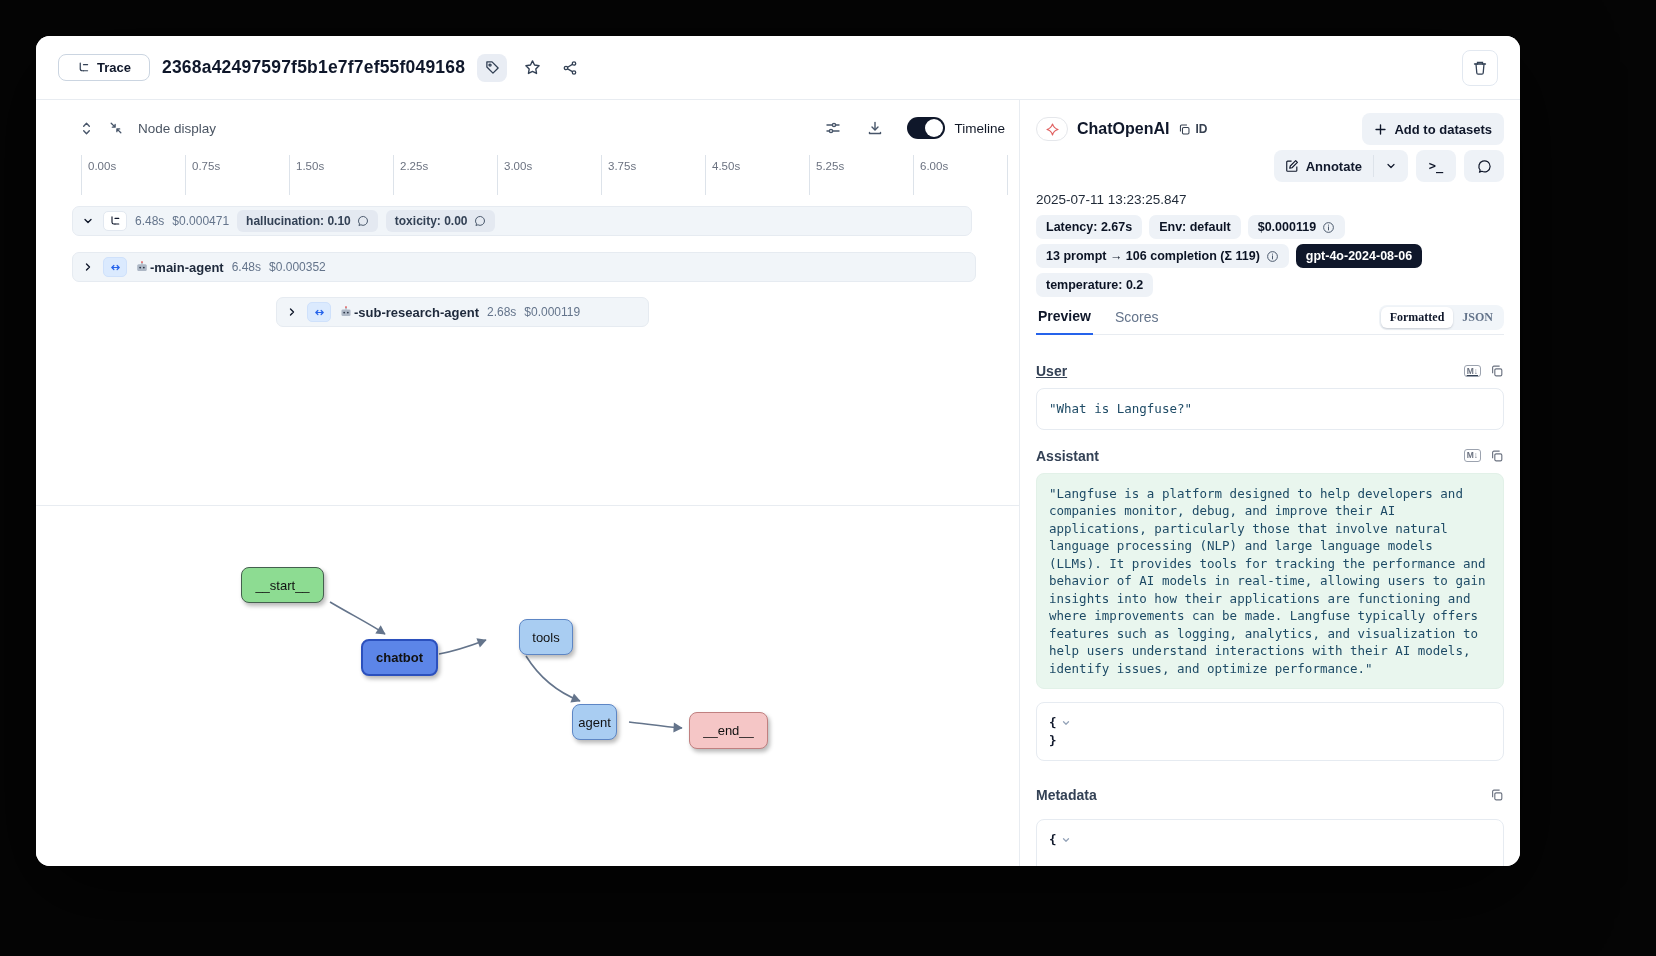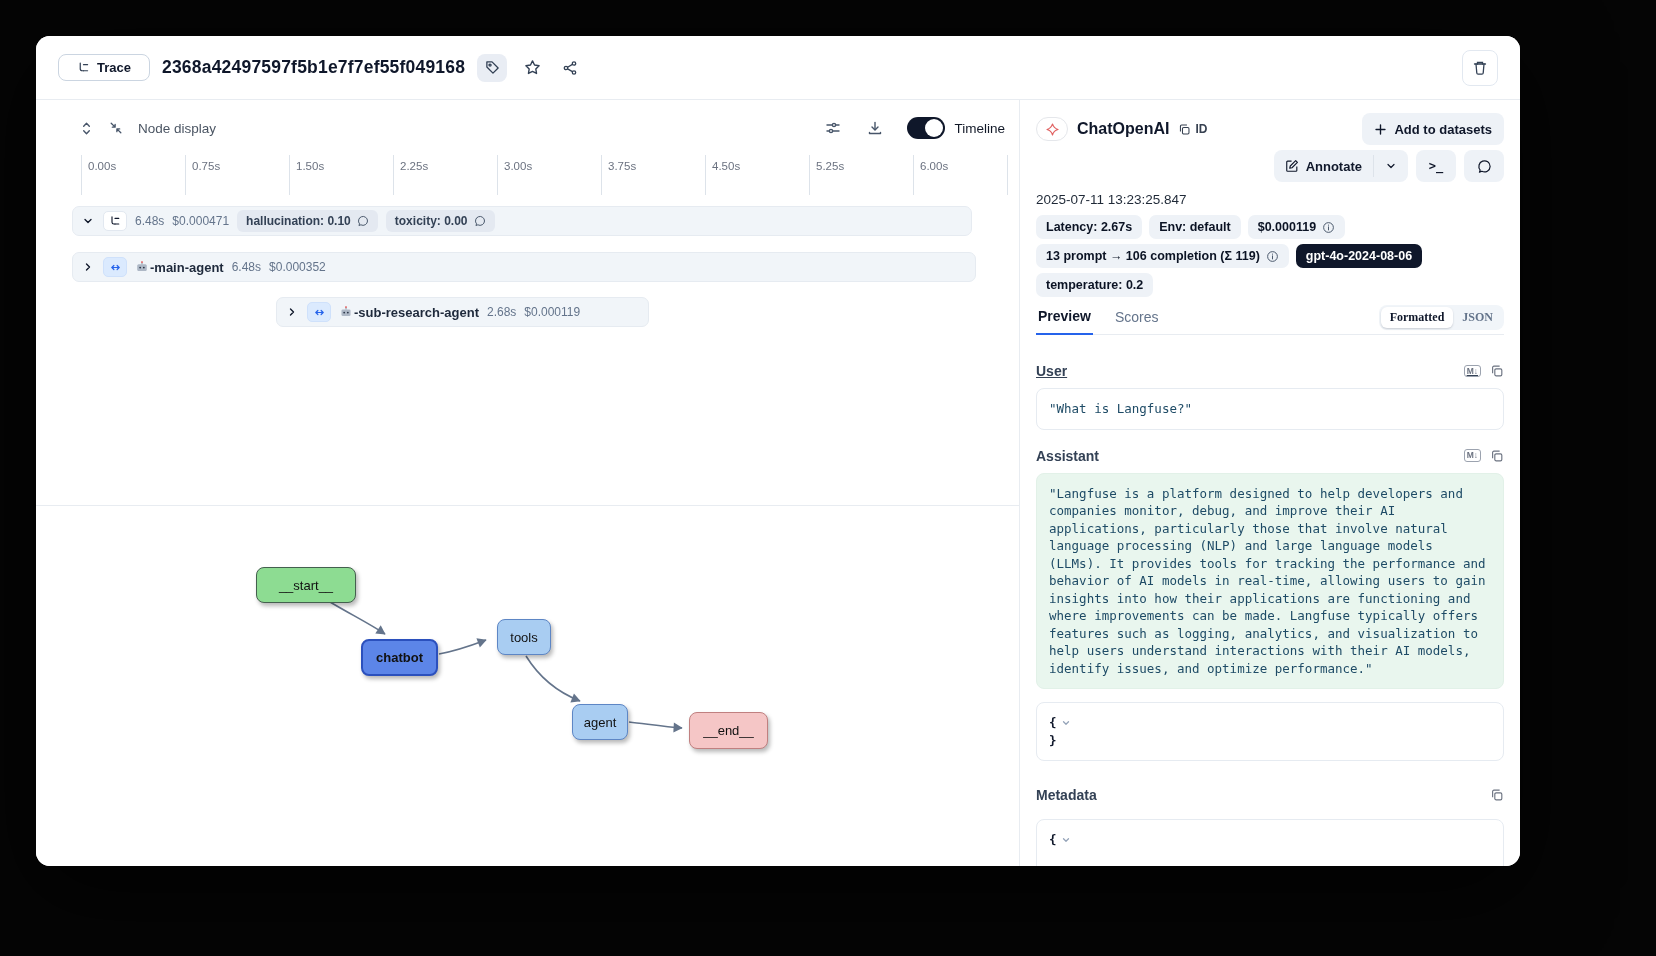--- a/index.html
+++ b/index.html
@@ -356,24 +356,24 @@
         <marker id="arrow" viewBox="0 0 8 8" refX="6.5" refY="4" markerWidth="7" markerHeight="7" orient="auto-start-reverse">
           <path d="M0.5,0.5 L7,4 L0.5,7.5 z" fill="#64748b"></path>
         </marker>
       </defs>
       <path d="M294,502 C316,515 334,524 349,534" fill="none" stroke="#64748b" stroke-width="1.6" marker-end="url(#arrow)"></path>
       <path d="M403,554 C420,551 434,546 450,540" fill="none" stroke="#64748b" stroke-width="1.6" marker-end="url(#arrow)"></path>
       <path d="M490,556 C503,577 521,592 544,601" fill="none" stroke="#64748b" stroke-width="1.6" marker-end="url(#arrow)"></path>
       <path d="M593,622 C611,624 629,627 646,628" fill="none" stroke="#64748b" stroke-width="1.6" marker-end="url(#arrow)"></path>
     </svg>
 
-    <div class="gnode start" style="left:220px; top:467px; width:100px; height:36px;">__start__</div>
+    <div class="gnode start" style="left:205px; top:467px; width:83px; height:36px;">__start__</div>
     <div class="gnode chatbot" style="left:325px; top:539px; width:77px; height:37px;">chatbot</div>
-    <div class="gnode tools" style="left:461px; top:519px; width:54px; height:36px;">tools</div>
-    <div class="gnode agent" style="left:536px; top:604px; width:56px; height:36px;">agent</div>
+    <div class="gnode tools" style="left:483px; top:519px; width:54px; height:36px;">tools</div>
+    <div class="gnode agent" style="left:536px; top:604px; width:45px; height:36px;">agent</div>
     <div class="gnode end" style="left:653px; top:612px; width:79px; height:37px;">__end__</div>
   </div>
 
   <div class="right">
 
     <div class="rp-titlerow">
       <span class="gen-pill">
         <svg width="13" height="13" viewBox="0 0 16 16">
             <path d="M8 1.2 C9 5 11 7 14.8 8 C11 9 9 11 8 14.8 C7 11 5 9 1.2 8 C5 7 7 5 8 1.2 Z" fill="none" stroke="#e06060" stroke-width="1.4" stroke-linejoin="round"></path>
           </svg>

